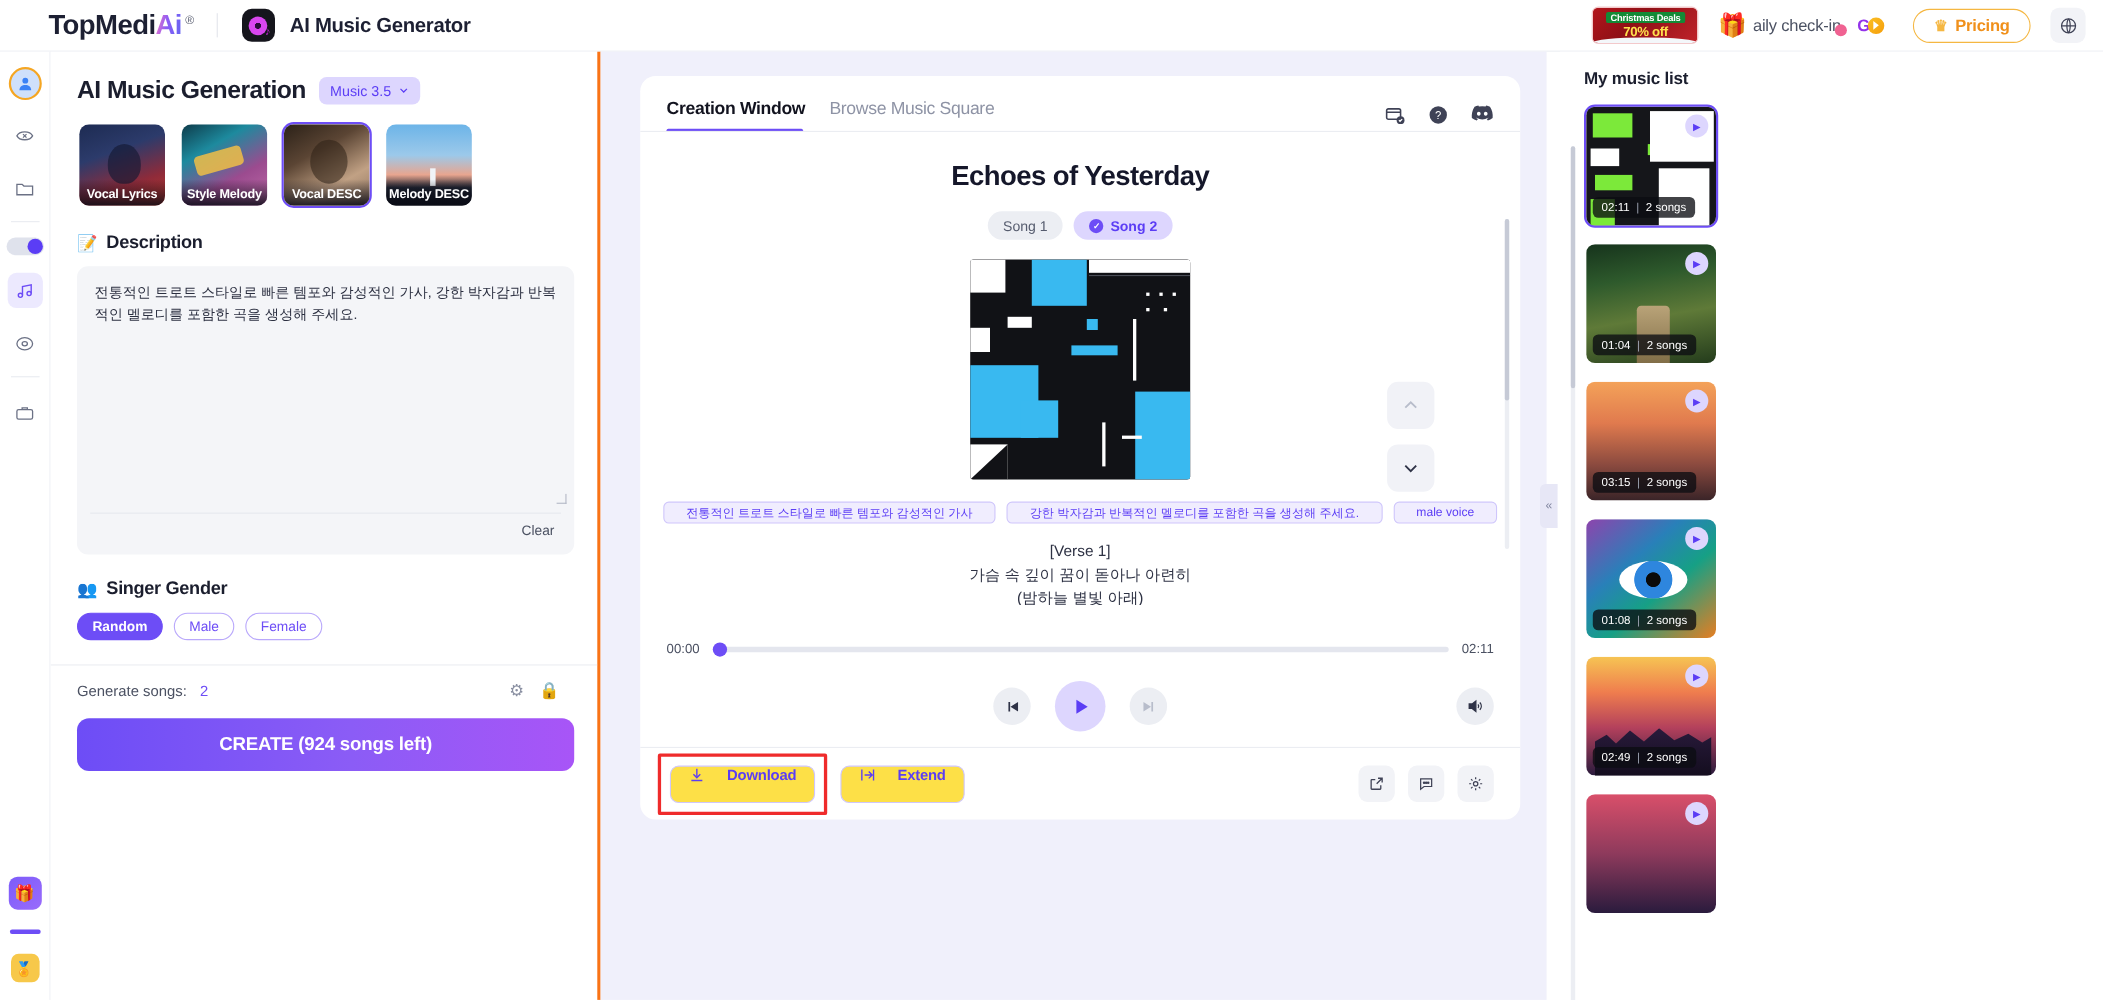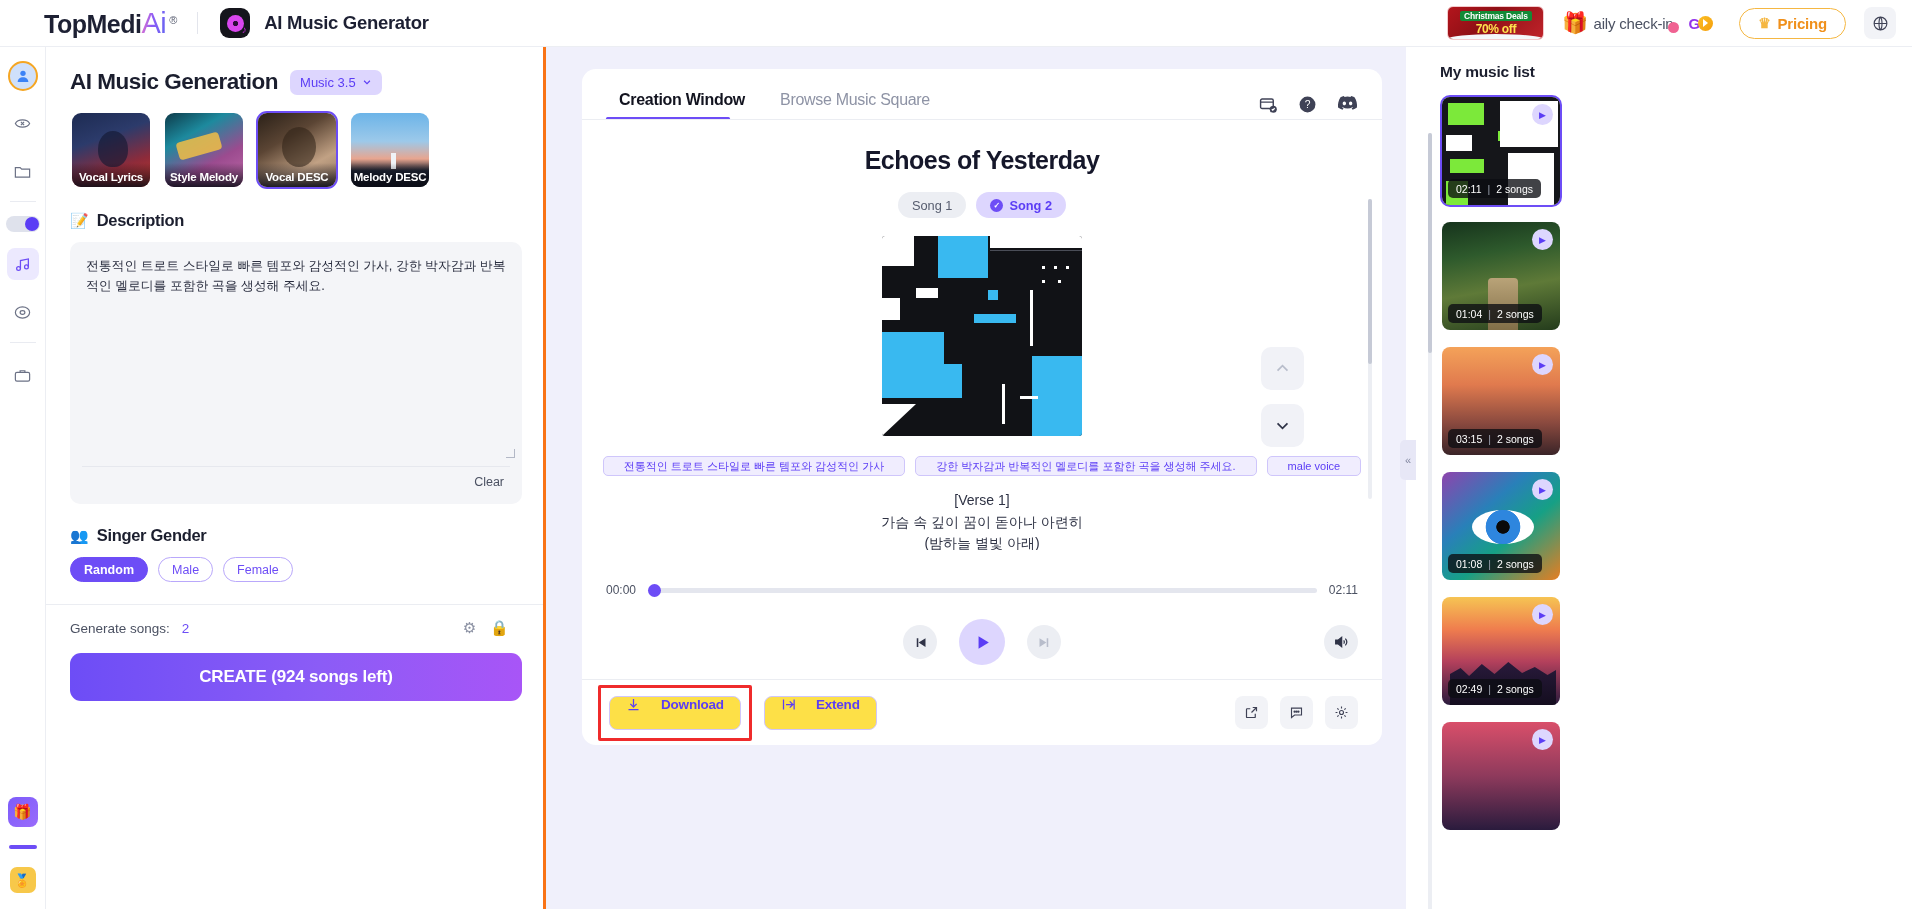--- a/index.html
+++ b/index.html
@@ -13,21 +13,21 @@
 
   
   .header {
     position: absolute; top: 0; left: 0; width: 1912px; height: 47px;
     background: #fff; border-bottom: 1px solid #eceef3;
     display: flex; align-items: center;
   }
   .brand { display: flex; align-items: baseline; margin-left: 44px; }
   .brand-top { font-size: 25px; font-weight: bold; color: #1d2033; letter-spacing: -0.5px; }
   .brand-ai {
-    font-size: 29px; font-weight: normal; letter-spacing: -0.5px;
+    font-size: 25px; font-weight: bold; letter-spacing: -0.5px;
     background: linear-gradient(100deg,#ff7ac0 0%,#8b5cf6 45%,#6366f1 100%);
     -webkit-background-clip: text; background-clip: text; color: transparent;
   }
   .brand-reg { font-size: 11px; color: #5a5f72; margin-left: 3px; position: relative; top: -9px; }
   .head-div { width: 1px; height: 22px; background: #e3e5ec; margin: 0 22px 0 20px; }
   .app-icon {
     width: 30px; height: 30px; border-radius: 9px;
     background: #15151c; display: flex; align-items: center; justify-content: center;
   }
   .app-icon .disc {
@@ -172,21 +172,21 @@
   
   .center {
     position: absolute; top: 47px; left: 546px; width: 860px; height: 862px;
     background: #f0f0fb; padding: 22px 24px 0 36px;
   }
   .card {
     width: 800px; height: 676px; background: #fff; border-radius: 14px;
     position: relative; overflow: hidden;
   }
   .tabs { display: flex; align-items: flex-end; gap: 22px; padding: 22px 0 0 24px; position: relative; }
-  .tab { font-size: 16px; color: #8e93a5; cursor: pointer; padding-bottom: 11px; letter-spacing:-0.3px;margin-left:13px; }
+  .tab { font-size: 16px; color: #8e93a5; cursor: pointer; padding-bottom: 11px; letter-spacing:-0.3px; }
   .tab.active { color: #12131f; font-weight: bold; }
   .tab.active:after {
     content: ""; position: absolute; left: 24px; bottom: 0; width: 124px; height: 3px;
     background: #6d4df6; border-radius: 2px;
   }
   .tabs-line { position: absolute; left: 0; right: 0; bottom: 0; height: 1px; background: #ebedf2; }
   .card-icons { position: absolute; right: 24px; top: 26px; display: flex; gap: 20px; color: #3f4256; }
   .card-icons span { cursor: pointer; font-size: 18px; }
   .song-title { text-align: center; font-size: 25px; font-weight: bold; color: #15172a; margin-top: 26px; letter-spacing:-0.5px; }
   .song-tabs { display: flex; justify-content: center; gap: 10px; margin-top: 17px; }

